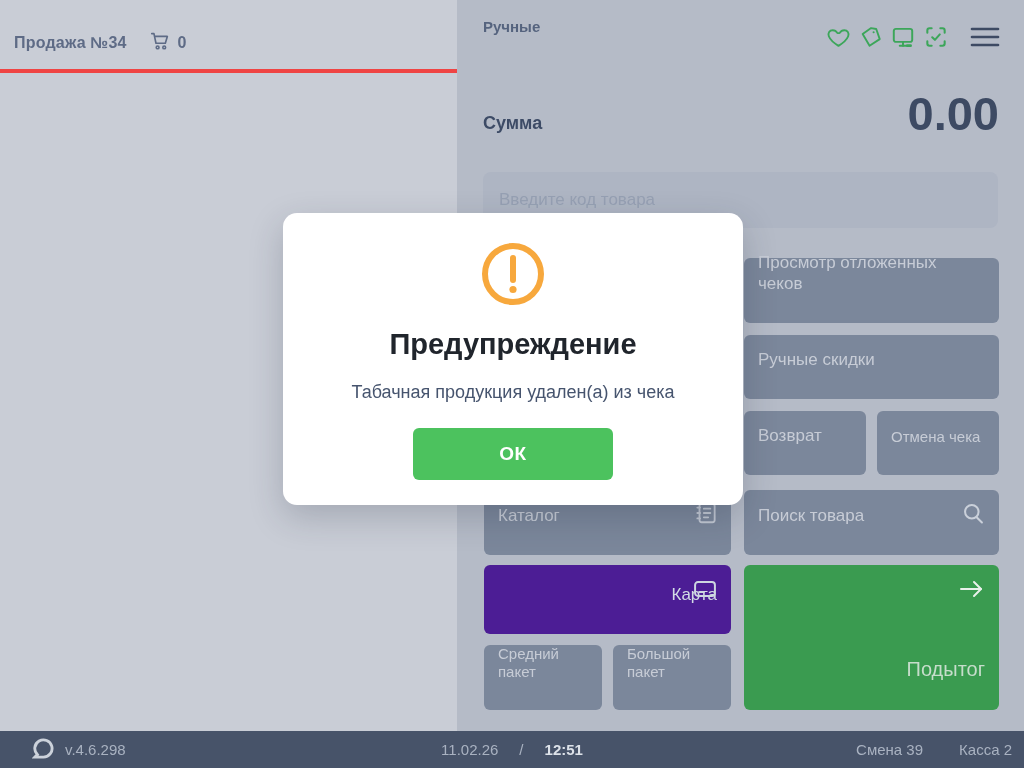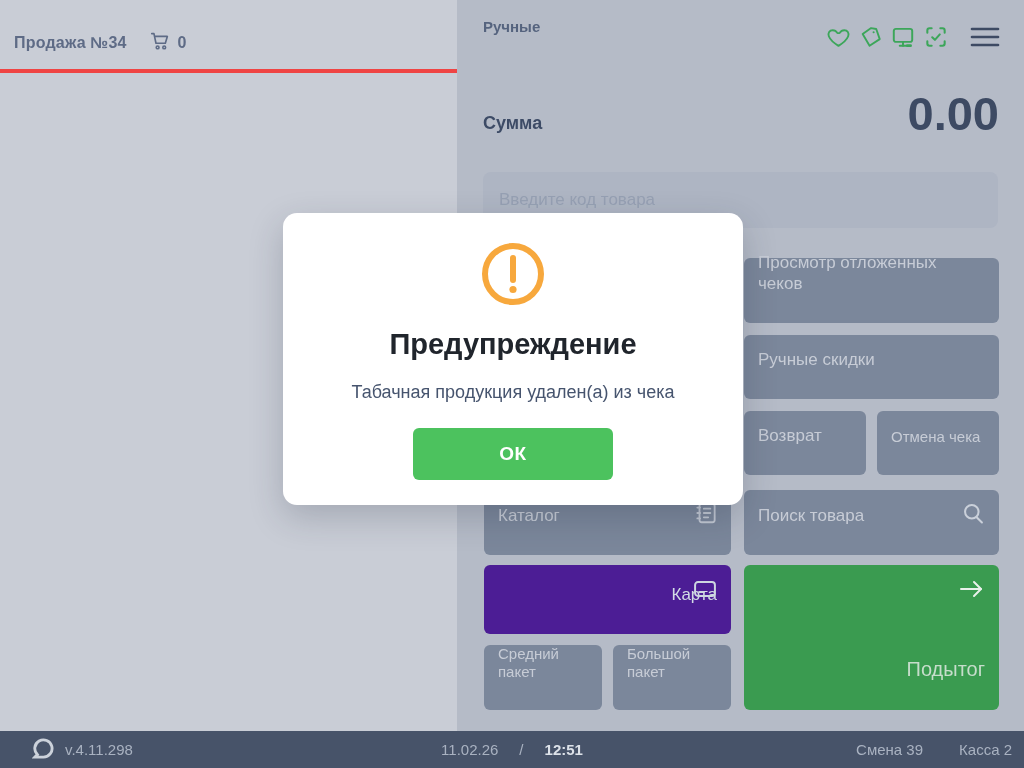--- a/index.html
+++ b/index.html
@@ -219,21 +219,21 @@
     <button class="ok-button">ОК</button>
   </div>
 
   <footer class="status-bar">
     <div class="sb-left">
       <span>
         <svg width="23" height="23" viewBox="0 0 24 24" fill="none" stroke="#ccd2db" stroke-width="3" stroke-linecap="round">
           <path d="M12 21a9 9 0 1 1 6.4-2.6L21 21z" transform="scale(-1,1) translate(-24,0)"></path>
         </svg>
       </span>
-      <span>v.4.11.298</span>
+      <span>v.4.6.298</span>
     </div>
     <div class="sb-center">
       <span>11.02.26</span>
       <span>/</span>
       <span class="time">12:51</span>
     </div>
     <div class="sb-right">
       <span>Смена 39</span>
       <span>Касса 2</span>
     </div>

